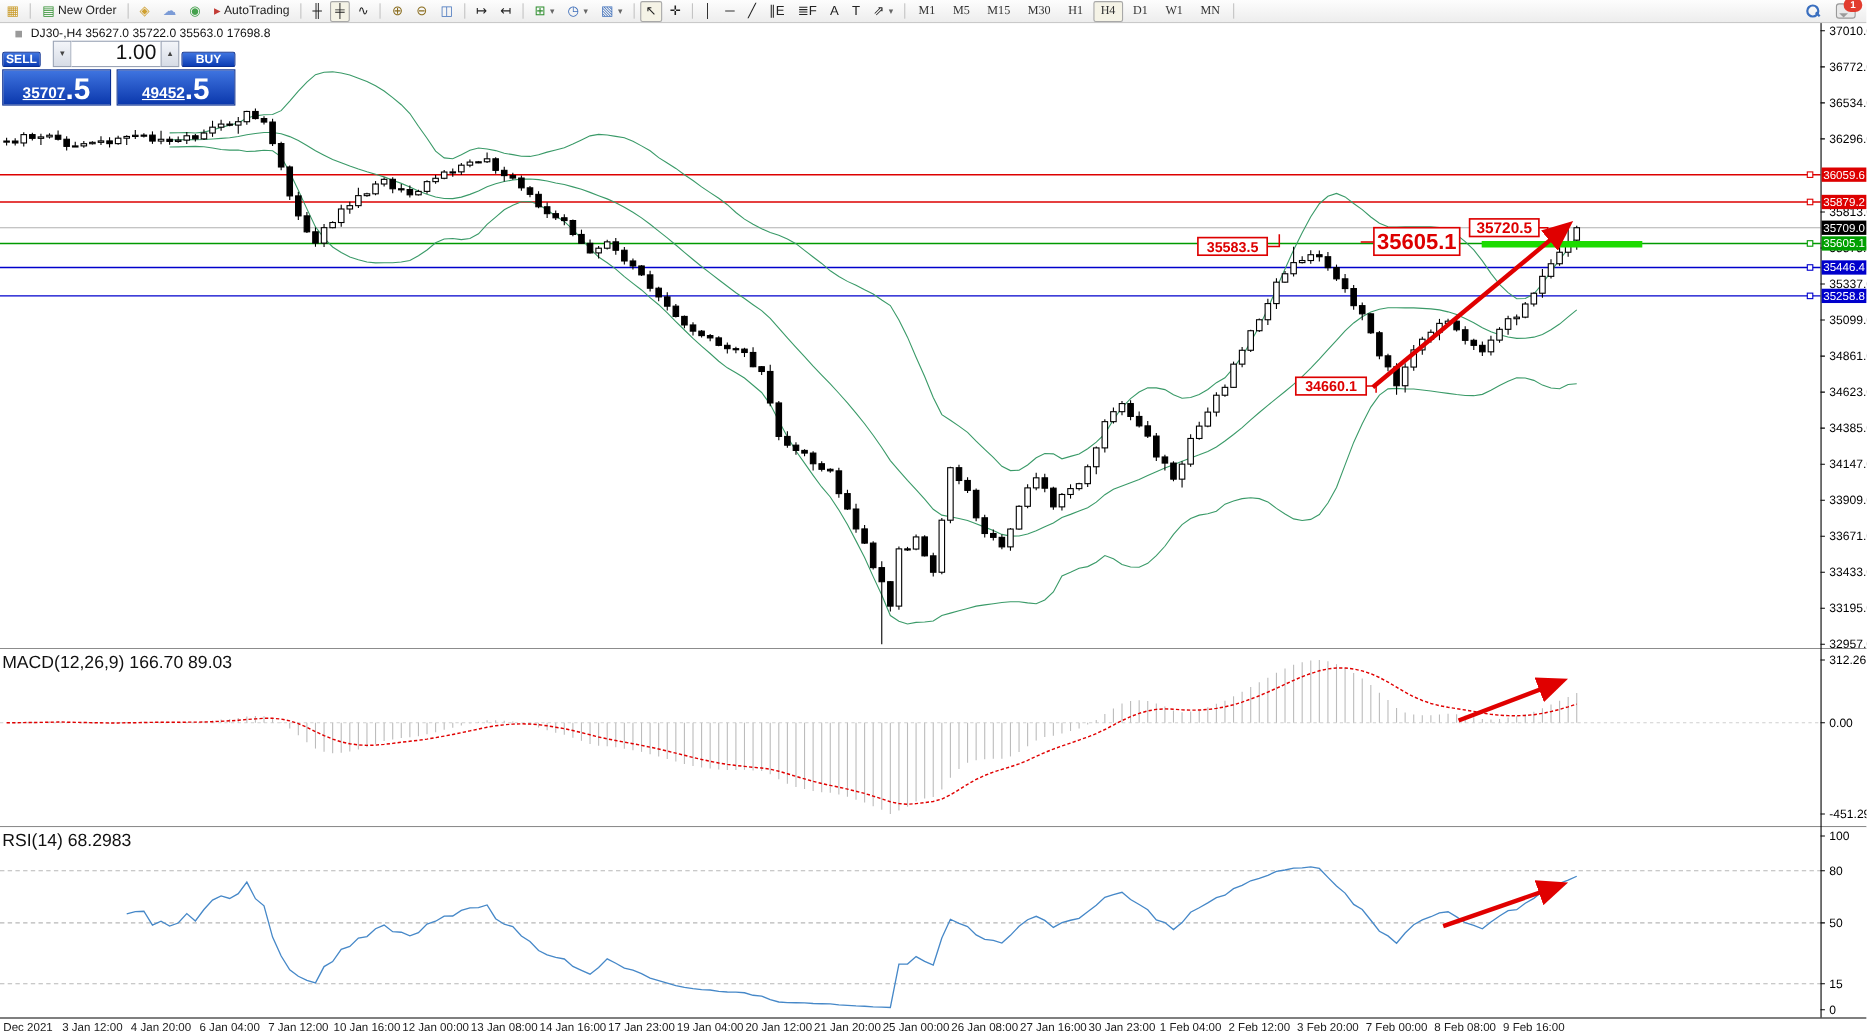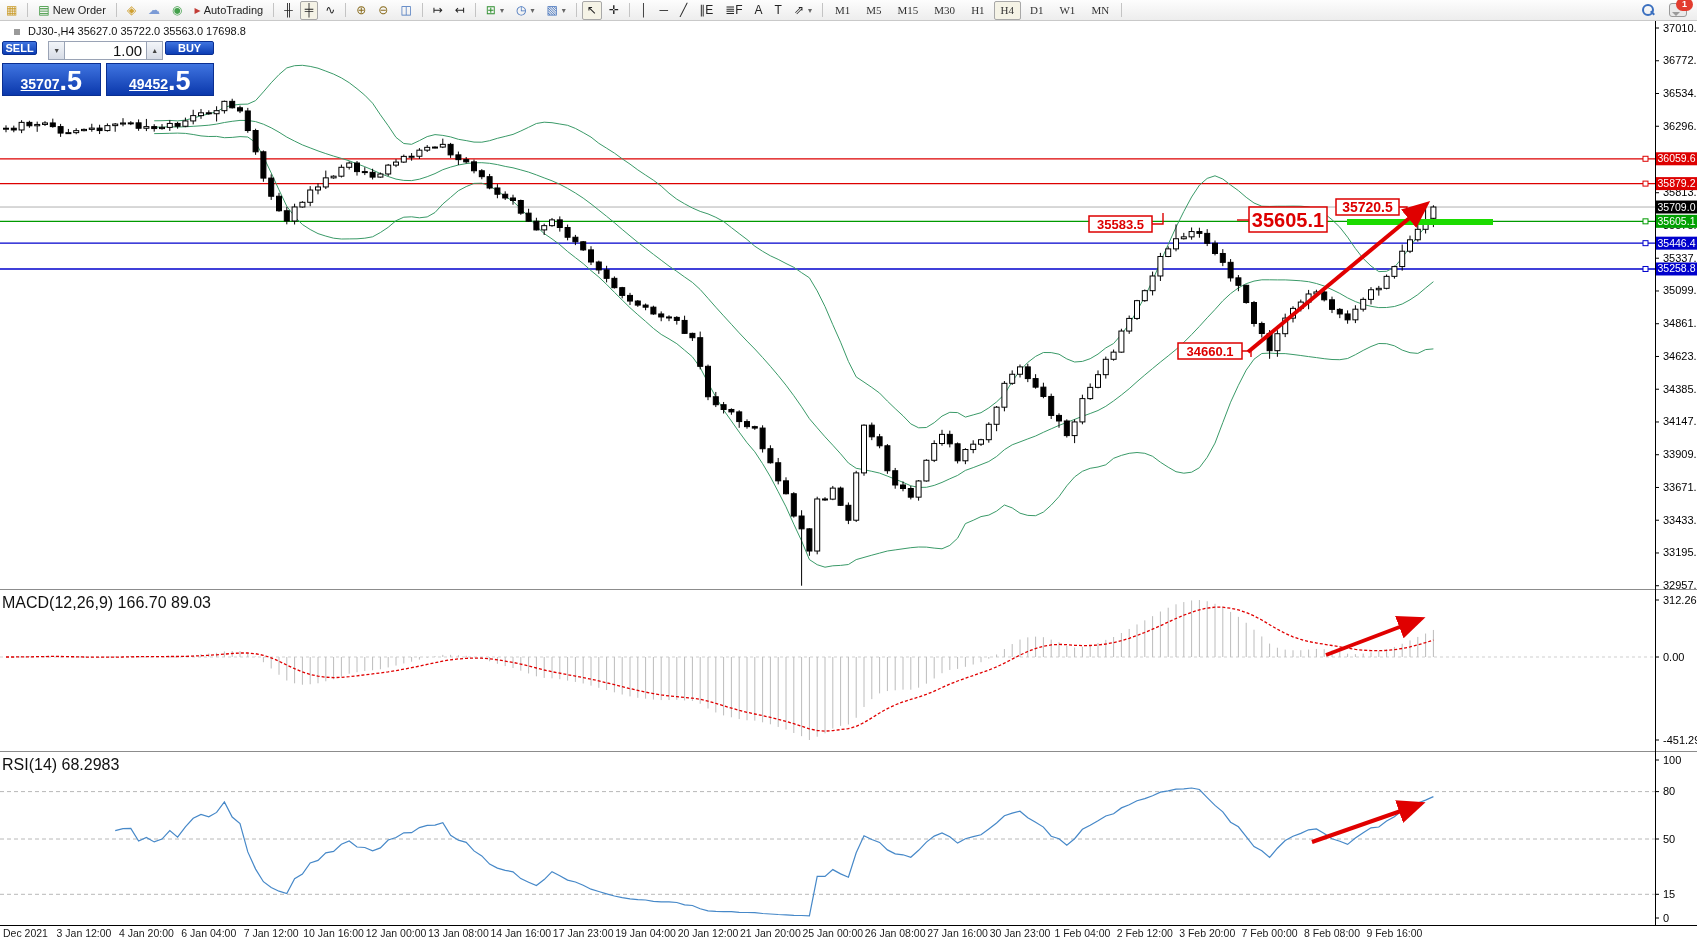--- a/index.html
+++ b/index.html
@@ -25,30 +25,30 @@
   #notif-badge{position:absolute;right:-7px;top:-6px;min-width:13px;height:13px;border-radius:7px;background:#e23c2e;
     color:#fff;font-size:9px;font-weight:bold;text-align:center;line-height:13px;padding:0 2px;}
   
   #chart-svg{position:absolute;left:0;top:0;z-index:1;}
   #info-line{position:absolute;left:14px;top:25px;z-index:5;font-size:11px;color:#111;}
   #info-line .dot{display:inline-block;width:6px;height:6px;background:#9a9a9a;margin-right:5px;}
   #macd-label{position:absolute;left:2px;top:594px;z-index:5;font-size:16px;color:#111;}
   #rsi-label{position:absolute;left:2px;top:756px;z-index:5;font-size:16px;color:#111;}
   
   #trade-widget{position:absolute;left:2px;top:41px;width:212px;z-index:10;}
-  #tw-row1{display:flex;height:20px;align-items:flex-start;}
+  #tw-row1{display:flex;height:20px;align-items:flex-end;}
   .tw-btn{color:#fff;font-size:11px;font-weight:bold;display:flex;align-items:center;justify-content:center;
     background:linear-gradient(#3f74e0,#0c3db4);border:1px solid #0a2f92;border-radius:2px;cursor:pointer;}
   #sell-btn{width:36px;}
   #buy-btn{width:51px;}
   #vol-group{display:flex;margin-left:11px;margin-right:2px;}
   .spin{width:15px;background:linear-gradient(#f3f5f9,#d7dce6);border:1px solid #9aa3b5;color:#444;
     font-size:7px;display:flex;align-items:center;justify-content:center;cursor:pointer;}
   #vol-input{width:77px;border:1px solid #9aa3b5;border-left:none;border-right:none;
-    font-size:15px;text-align:right;padding:0 4px 0 0;color:#111;font-family:"Liberation Sans",sans-serif;}
+    font-size:19px;text-align:right;padding:0 4px 0 0;color:#111;font-family:"Liberation Sans",sans-serif;}
   #tw-row2{display:flex;margin-top:2px;height:33px;gap:5px;}
   .px-panel{color:#fff;background:linear-gradient(#3f74e0,#0b38ac);border:1px solid #0a2f92;
     display:flex;align-items:flex-end;justify-content:center;padding-bottom:1px;cursor:pointer;}
   #sell-px{width:98px;}
   #buy-px{width:108px;}
   .px-main{font-size:14px;font-weight:bold;line-height:20px;text-decoration:underline;}
   .px-big{font-size:27px;font-weight:bold;line-height:26px;}
 </style>
 </head>
 <body>

